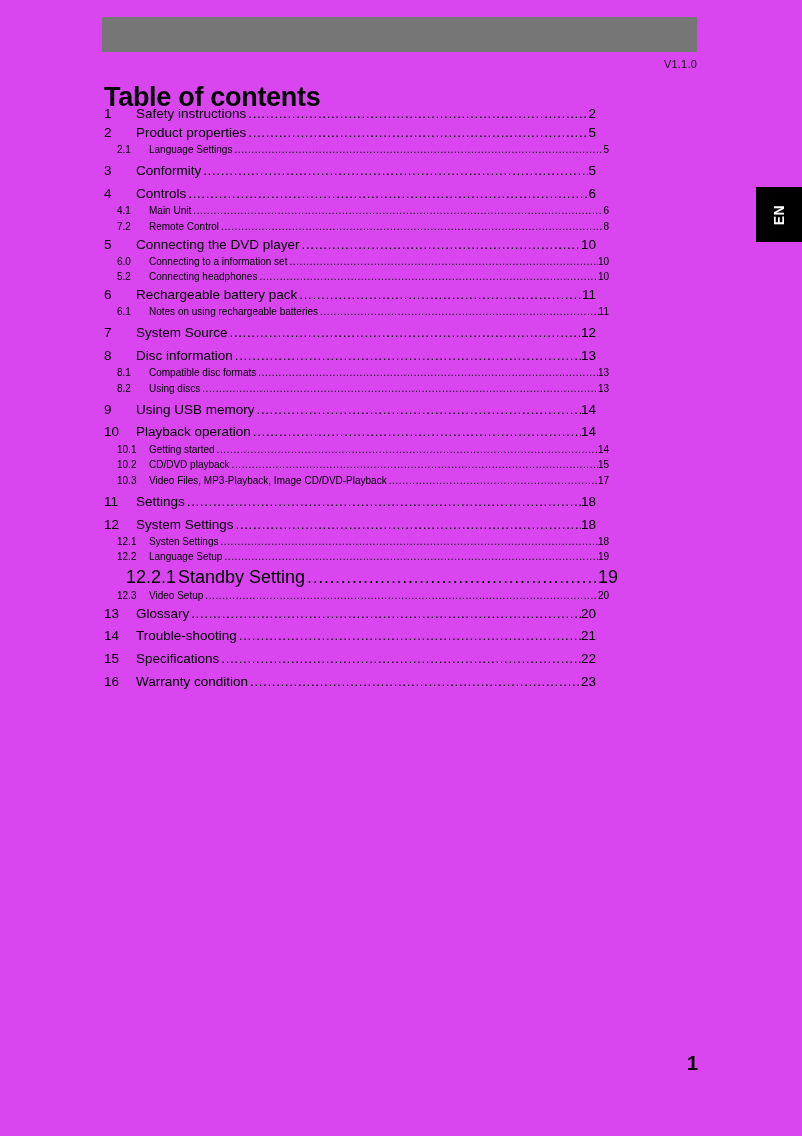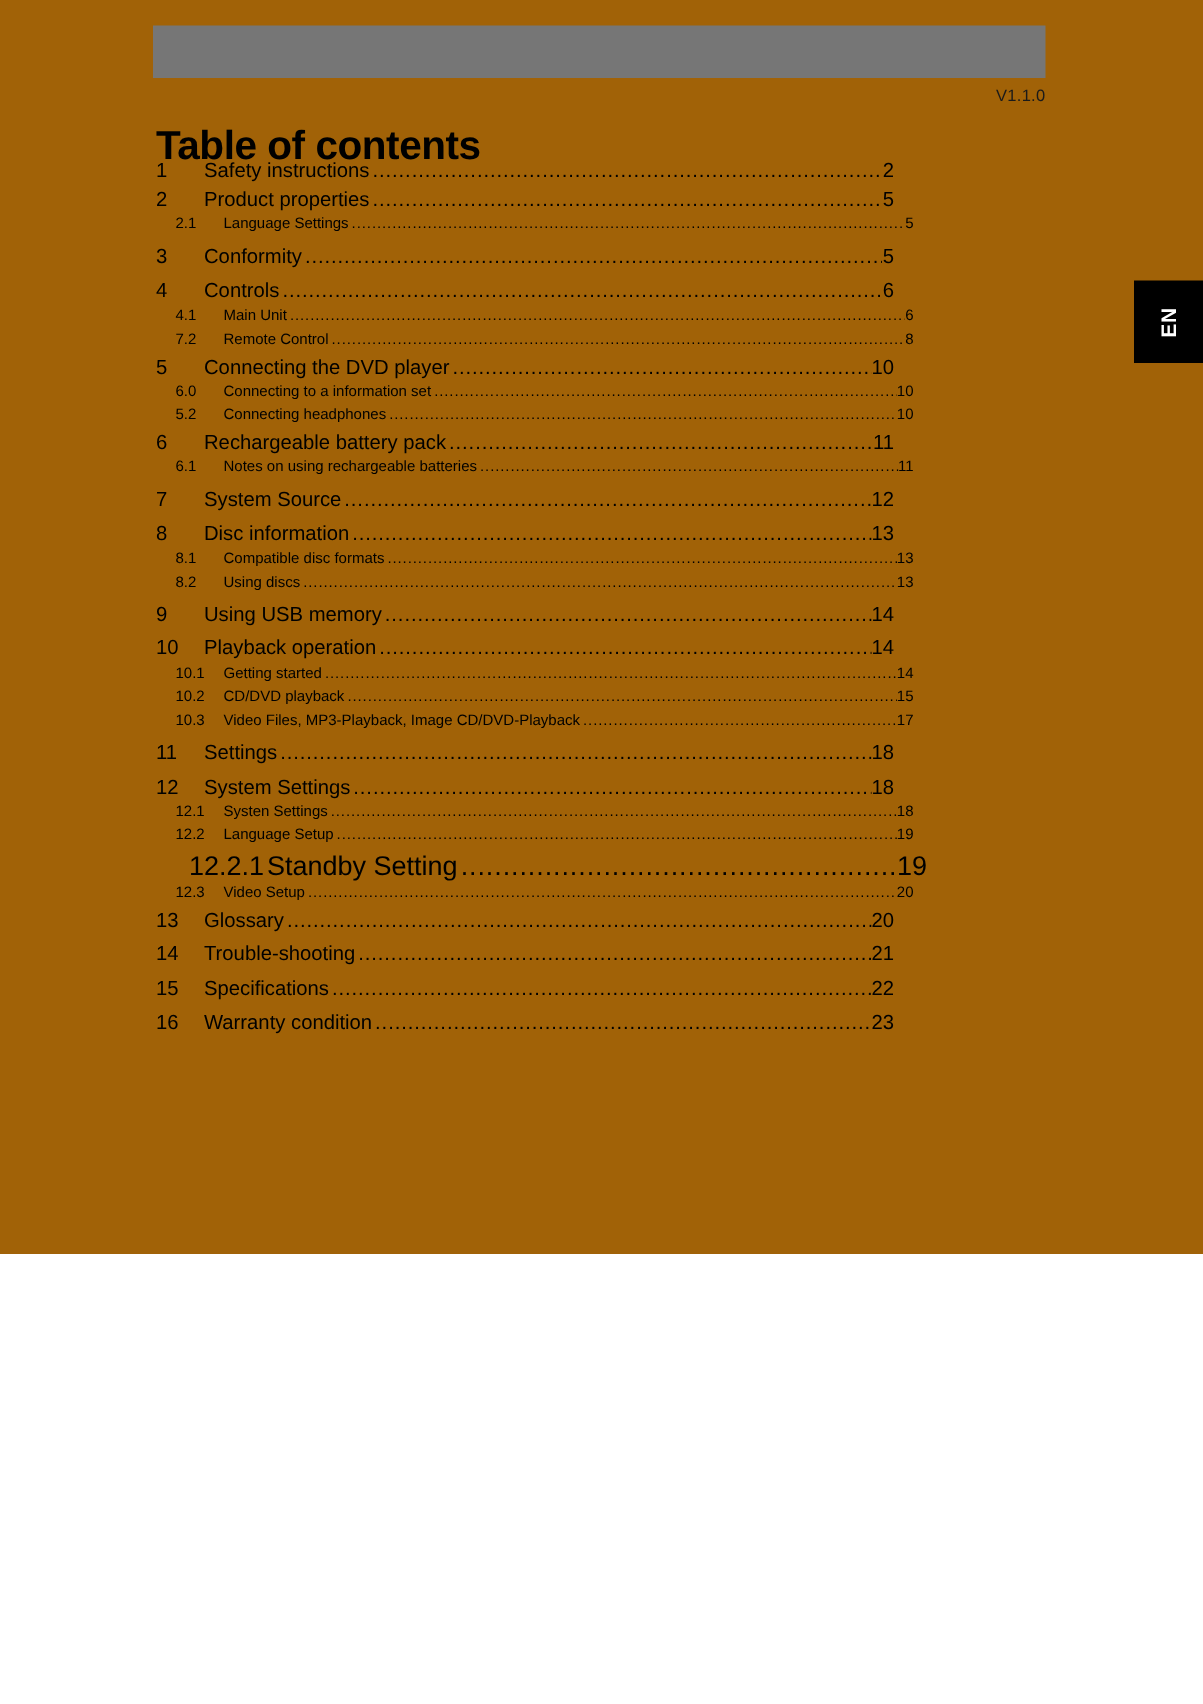--- a/index.html
+++ b/index.html
@@ -3,22 +3,22 @@
 <meta charset="utf-8">
 <style>
   html, body {
     margin: 0;
     padding: 0;
     background: #ffffff;
   }
   .page {
     position: relative;
     width: 802px;
-    height: 836px;
-    background: #a16207;
+    height: 1136px;
+    background: #d946ef;
     font-family: "Liberation Sans", sans-serif;
     overflow: hidden;
     text-decoration: underline;
   }
   .header-bar {
     position: absolute;
     left: 102px;
     top: 17px;
     width: 595px;
     height: 35px;

